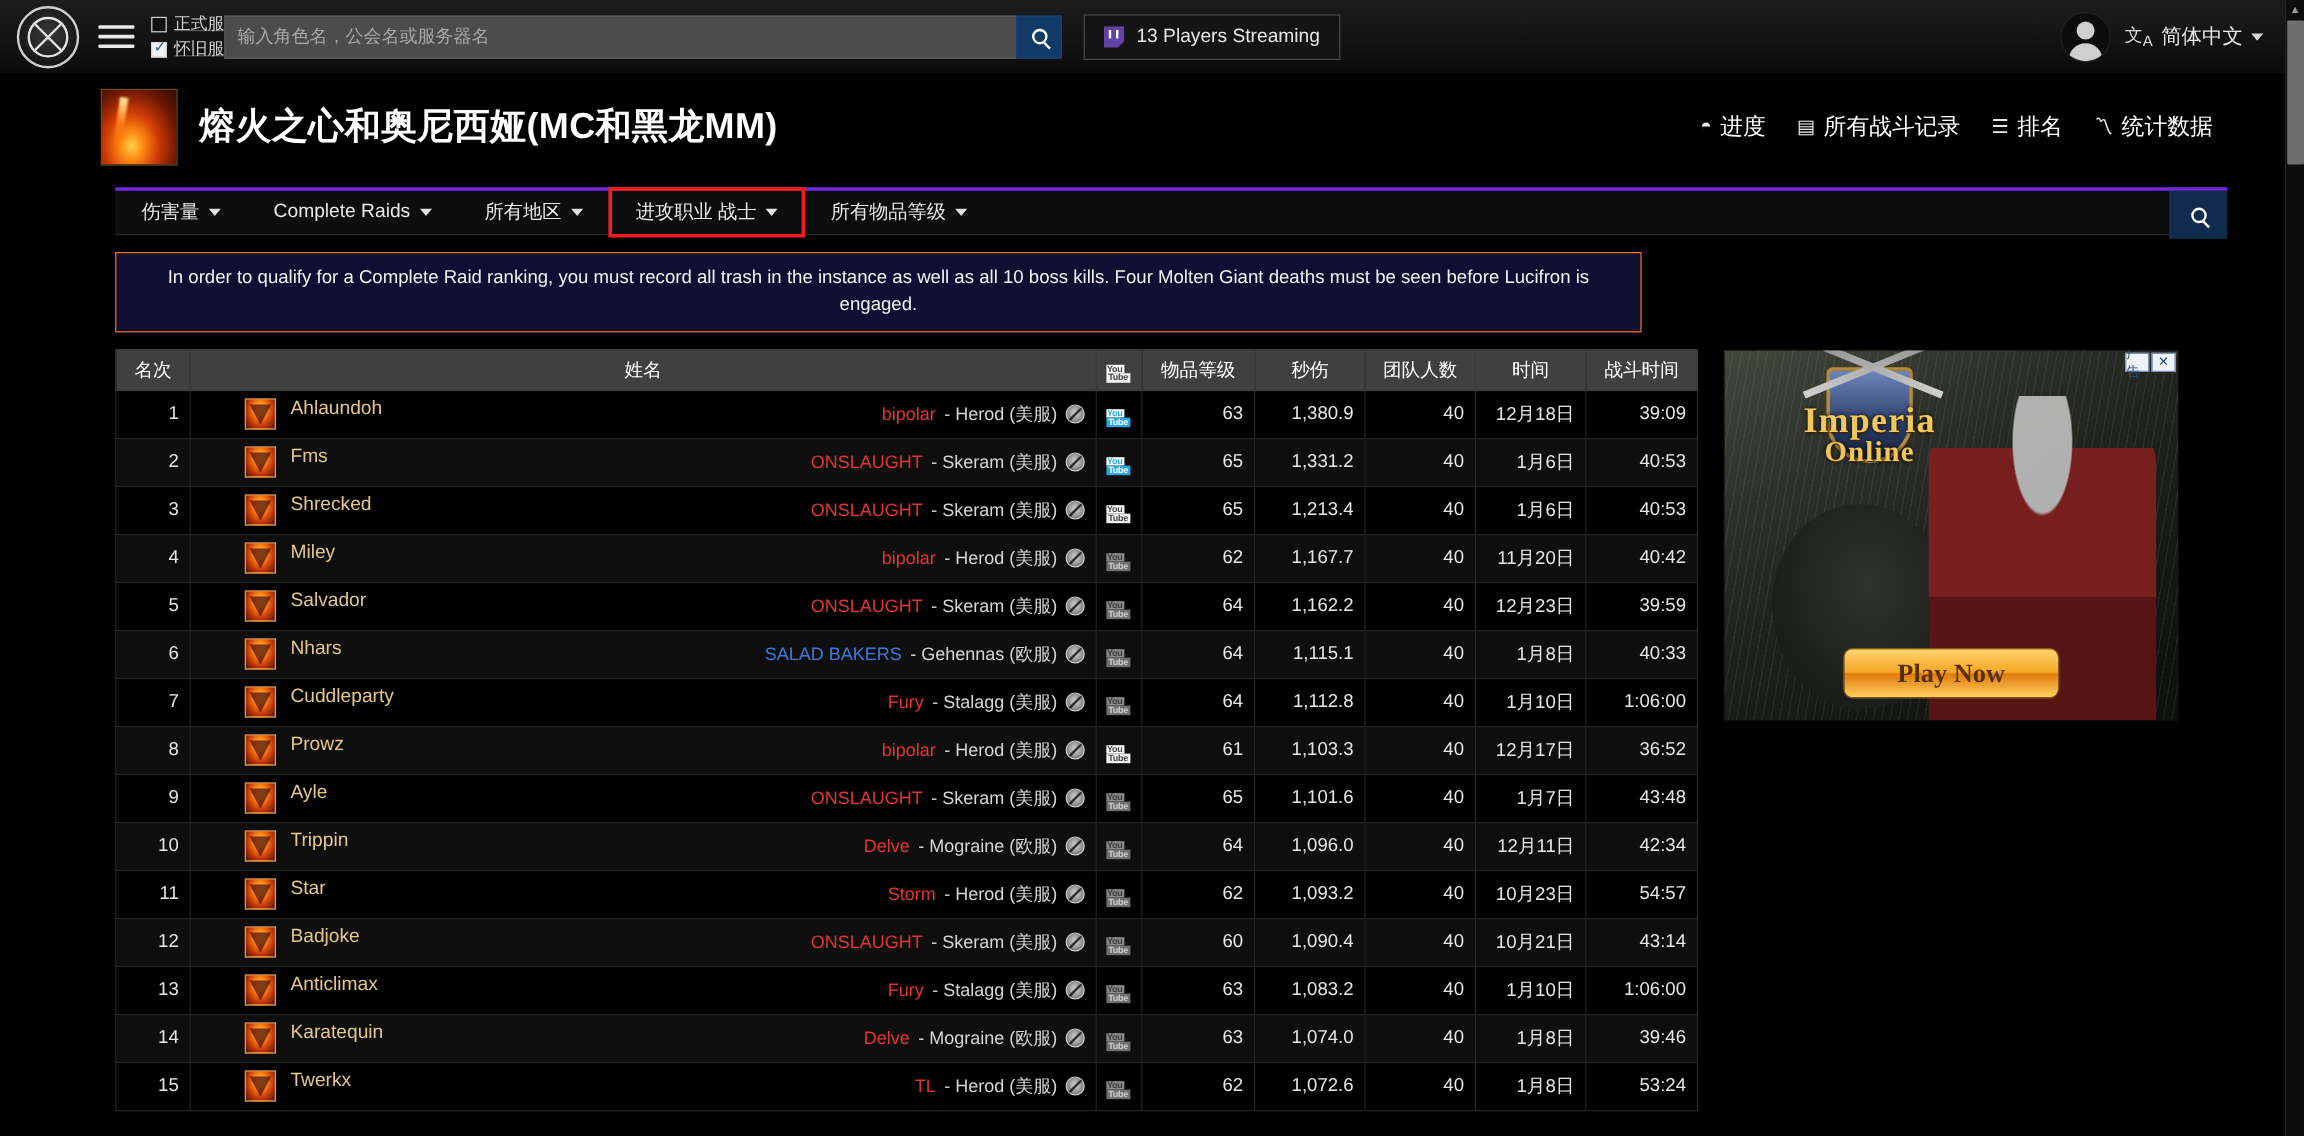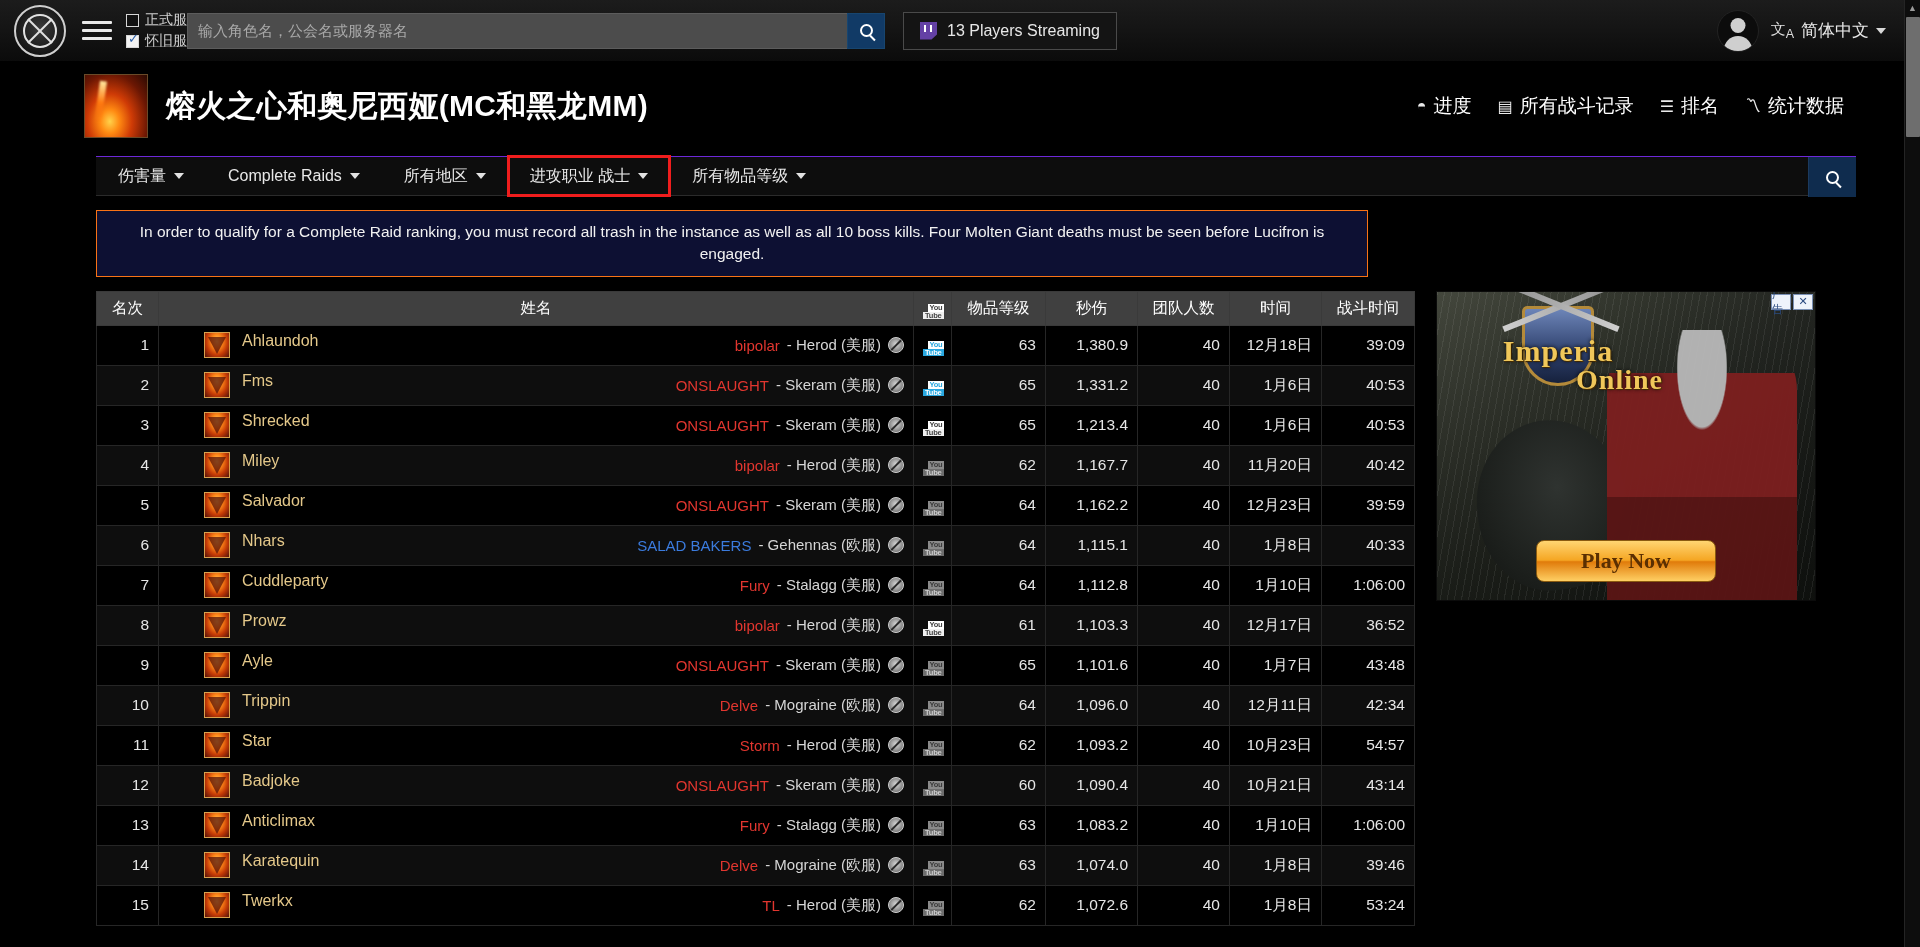--- a/index.html
+++ b/index.html
@@ -114,21 +114,21 @@
   .zone-nav{
     position:absolute; right:60px; top:50%; transform:translateY(-50%);
     display:flex; align-items:center; gap:26px; color:#fff; font-size:19px;
   }
   .zn { display:flex; align-items:center; gap:7px; cursor:pointer; }
   .zn-ico{ font-size:16px; color:#eaeaea; }
 
   
   .filterbar{
     margin: 6px 48px 0 96px; height:40px;
-    background:#0d0d0d; border-top:1px solid #6d28d9; border-bottom:1px solid #2b2b2b;
+    background:#0d0d0d; border-top:3px solid #6d28d9; border-bottom:1px solid #2b2b2b;
     display:flex; align-items:center; position:relative;
   }
   .fitem{
     color:#e8e8e8; font-size:16px; padding: 0 22px; height:40px;
     display:flex;align-items:center;gap:8px;cursor:pointer;
   }
   .fitem .caret{ border-top-color:#e2e2e2; }
   .fitem.highlight{
     outline:3px solid #ef1d1d; outline-offset:-2px;
   }
@@ -191,21 +191,21 @@
   .realm{ color:#d6d6d6; }
   .wowicon{
     width:16px;height:16px;border-radius:50%;
     background:radial-gradient(circle at 50% 45%,#d9d9d9 0%,#8d8d8d 60%,#4a4a4a 100%);
     border:1px solid #cfcfcf; display:inline-block; position:relative; flex:0 0 auto;
   }
   .wowicon::after{content:"";position:absolute;left:50%;top:50%;width:1.5px;height:14px;background:#2a2a2a;transform:translate(-50%,-50%) rotate(45deg);}
 
   .ytico{
     width:22px;height:18px;display:inline-flex;flex-direction:column;
-    align-items:flex-end;justify-content:center;line-height:1;
+    align-items:flex-start;justify-content:center;line-height:1;
     font-size:7px;font-weight:bold;letter-spacing:-.2px;
   }
   .ytico .yt-top{ color:#fff; background:transparent; font-size:7.5px; }
   .ytico .yt-bot{ color:#fff; font-size:7.5px; padding:0 2px; }
   .ytico.on .yt-top{ background:#fff; color:#29a8e0; padding:0 1px;}
   .ytico.on .yt-bot{ background:#29a8e0; color:#fff; }
   .ytico.off .yt-top{ background:#8a8a8a; color:#3a3a3a; padding:0 1px;}
   .ytico.off .yt-bot{ background:#6e6e6e; color:#d0d0d0; }
   .ytico.white .yt-top{ background:#fff; color:#444; padding:0 1px;}
   .ytico.white .yt-bot{ background:#f0f0f0; color:#444; }
@@ -254,22 +254,22 @@
   }
   .ad-crest::after{
     content:""; position:absolute; left:-26px; top:-6px; width:124px; height:6px;
     background:linear-gradient(90deg,#8d8d8d,#cfcfcf); transform:rotate(22deg);
   }
   .ad-name1{
     color:#f0c75a; font-size:30px; font-weight:bold; margin-top:-52px; position:relative;
     text-shadow: 0 0 4px #000, 1px 1px 0 #5a3a05; letter-spacing:1px;
   }
   .ad-name2{
-    color:#f0c75a; font-size:28px; font-weight:bold; position:relative;
-    text-shadow: 0 0 4px #000, 1px 1px 0 #5a3a05; letter-spacing:1px; margin-top:-4px;text-align:right;
+    color:#f0c75a; font-size:24px; font-weight:bold; position:relative;
+    text-shadow: 0 0 4px #000, 1px 1px 0 #5a3a05; letter-spacing:1px; margin-top:-4px;
   }
   .ad-ribbon{
     position:absolute; left:-6px; top:62px; width:222px; height:26px;
     background:linear-gradient(180deg,#d63a2a,#8e1d12);
     clip-path: polygon(0 10%, 8% 0, 92% 0, 100% 10%, 100% 90%, 92% 100%, 8% 100%, 0 90%);
     z-index:-1;
   }
   .ad-play{
     position:absolute; left:50%; transform:translateX(-50%); bottom:18px;
     width:180px; height:42px; border-radius:8px;

